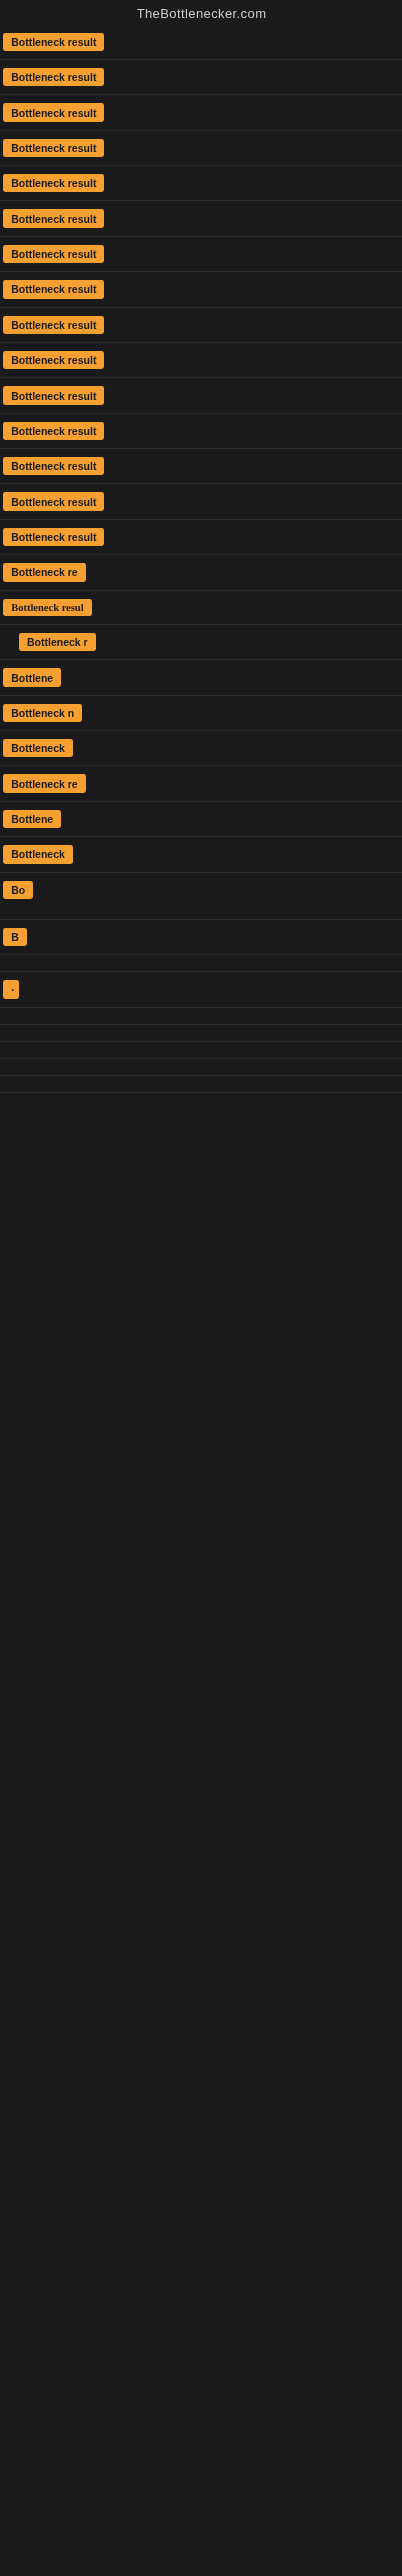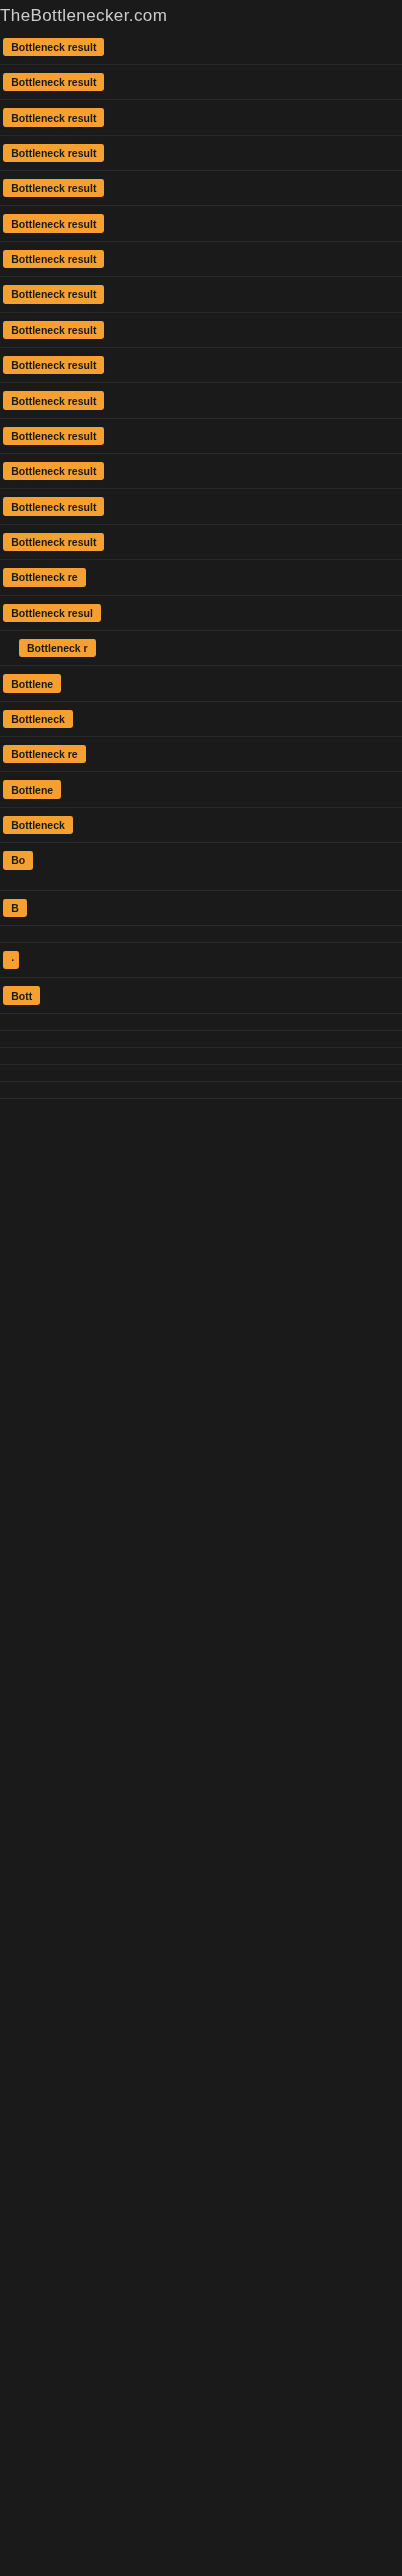--- a/index.html
+++ b/index.html
@@ -10,23 +10,24 @@
 
     body {
       width: 403px;
       min-height: 2576px;
       background-color: #1a1a1a;
       font-family: Arial, sans-serif;
       position: relative;
     }
 
     .site-header {
+      text-align: center;
       padding: 6.4px 0 3.2px 0;
       color: #cccccc;
-      font-size: 17px;
+      font-size: 13px;
       font-weight: normal;
       letter-spacing: 0.4px;
     }
 
     .bottleneck-badge {
       display: inline-block;
       background-color: #f5a030;
       color: #1a1a1a;
       font-size: 10.5px;
       font-weight: bold;
@@ -96,27 +97,30 @@
     <div class="row" style="padding-top: 8px; padding-bottom: 8px; padding-left: 3.2px;">
       <span class="bottleneck-badge" style="max-width: 113px; overflow: hidden; text-overflow: ellipsis; display: inline-block;">Bottleneck result</span>
     </div>
     <div class="row" style="padding-top: 8px; padding-bottom: 8px; padding-left: 3.2px;">
       <span class="bottleneck-badge" style="max-width: 113px; overflow: hidden; text-overflow: ellipsis; display: inline-block;">Bottleneck result</span>
     </div>
     <div class="row" style="padding-top: 8px; padding-bottom: 8px; padding-left: 3.2px;">
       <span class="bottleneck-badge" style="max-width: 93px; overflow: hidden; text-overflow: ellipsis; display: inline-block;">Bottleneck re</span>
     </div>
     <div class="row" style="padding-top: 8px; padding-bottom: 8px; padding-left: 3.2px;">
-      <span class="bottleneck-badge" style="max-width: 105px; overflow: hidden; text-overflow: ellipsis; display: inline-block;">Bottleneck resul</span>
+      <span class="bottleneck-badge" style="max-width: 105px; overflow: hidden; text-overflow: ellipsis; display: inline-block; font-family: Liberation Serif, serif;">Bottleneck resul</span>
     </div>
     <div class="row" style="padding-top: 8px; padding-bottom: 8px; padding-left: 19px;">
       <span class="bottleneck-badge" style="max-width: 81px; overflow: hidden; text-overflow: ellipsis; display: inline-block;">Bottleneck r</span>
     </div>
     <div class="row" style="padding-top: 8px; padding-bottom: 8px; padding-left: 3.2px;">
       <span class="bottleneck-badge" style="max-width: 64px; overflow: hidden; text-overflow: ellipsis; display: inline-block;">Bottlene</span>
+    </div>
+    <div class="row" style="padding-top: 8px; padding-bottom: 8px; padding-left: 3.2px;">
+      <span class="bottleneck-badge" style="max-width: 89px; overflow: hidden; text-overflow: ellipsis; display: inline-block;">Bottleneck n</span>
     </div>
     <div class="row" style="padding-top: 8px; padding-bottom: 8px; padding-left: 3.2px;">
       <span class="bottleneck-badge" style="max-width: 76px; overflow: hidden; text-overflow: ellipsis; display: inline-block;">Bottleneck</span>
     </div>
     <div class="row" style="padding-top: 8px; padding-bottom: 8px; padding-left: 3.2px;">
       <span class="bottleneck-badge" style="max-width: 89px; overflow: hidden; text-overflow: ellipsis; display: inline-block;">Bottleneck re</span>
     </div>
     <div class="row" style="padding-top: 8px; padding-bottom: 8px; padding-left: 3.2px;">
       <span class="bottleneck-badge" style="max-width: 63px; overflow: hidden; text-overflow: ellipsis; display: inline-block;">Bottlene</span>
     </div>
@@ -126,22 +130,19 @@
     <div class="row" style="padding-top: 8px; padding-bottom: 20px; padding-left: 3.2px;">
       <span class="bottleneck-badge" style="max-width: 40px; overflow: hidden; text-overflow: ellipsis; display: inline-block;">Bo</span>
     </div>
     <div class="row" style="padding-top: 8px; padding-bottom: 8px; padding-left: 3.2px;">
       <span class="bottleneck-badge" style="max-width: 24px; overflow: hidden; text-overflow: ellipsis; display: inline-block;">B</span>
     </div>
     <div class="row" style="padding-top: 8px; padding-bottom: 8px; padding-left: 3.2px;"></div>
     <div class="row" style="padding-top: 8px; padding-bottom: 8px; padding-left: 3.2px;">
       <span class="bottleneck-badge" style="max-width: 9.7px; overflow: hidden; text-overflow: ellipsis; display: inline-block;">·</span>
     </div>
-    <div class="row" style="padding-top: 8px; padding-bottom: 8px; padding-left: 3.2px;">
-      <span class="bottleneck-badge" style="max-width: 40px; overflow: hidden; text-overflow: ellipsis; display: inline-block;">Bott</span>
-    </div>
     <div class="row" style="padding-top: 8px; padding-bottom: 8px; padding-left: 3.2px;"></div>
     <div class="row" style="padding-top: 8px; padding-bottom: 8px; padding-left: 3.2px;"></div>
     <div class="row" style="padding-top: 8px; padding-bottom: 8px; padding-left: 3.2px;"></div>
     <div class="row" style="padding-top: 8px; padding-bottom: 8px; padding-left: 3.2px;"></div>
     <div class="row" style="padding-top: 8px; padding-bottom: 8px; padding-left: 3.2px;"></div>
   </div>
 
 
 </body></html>

